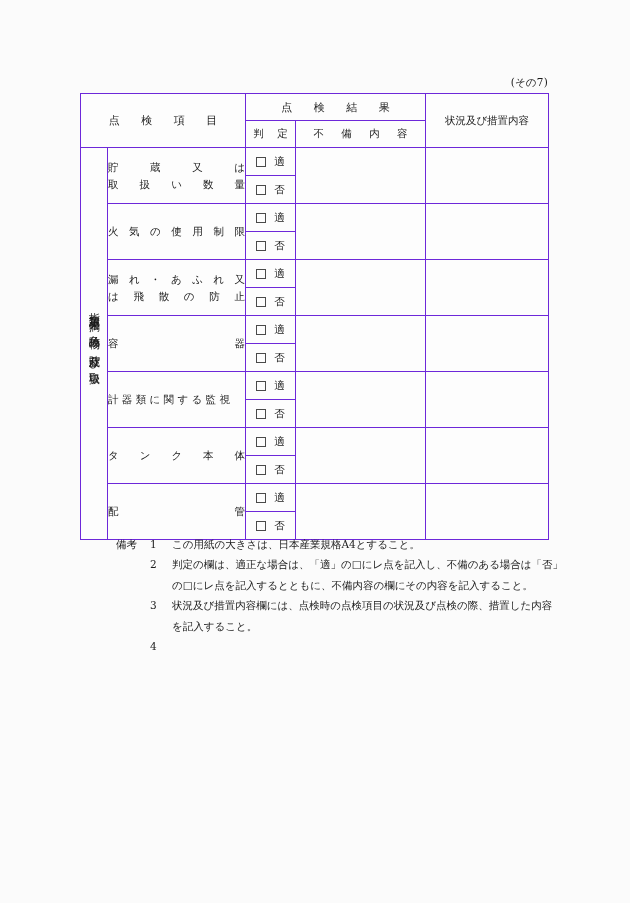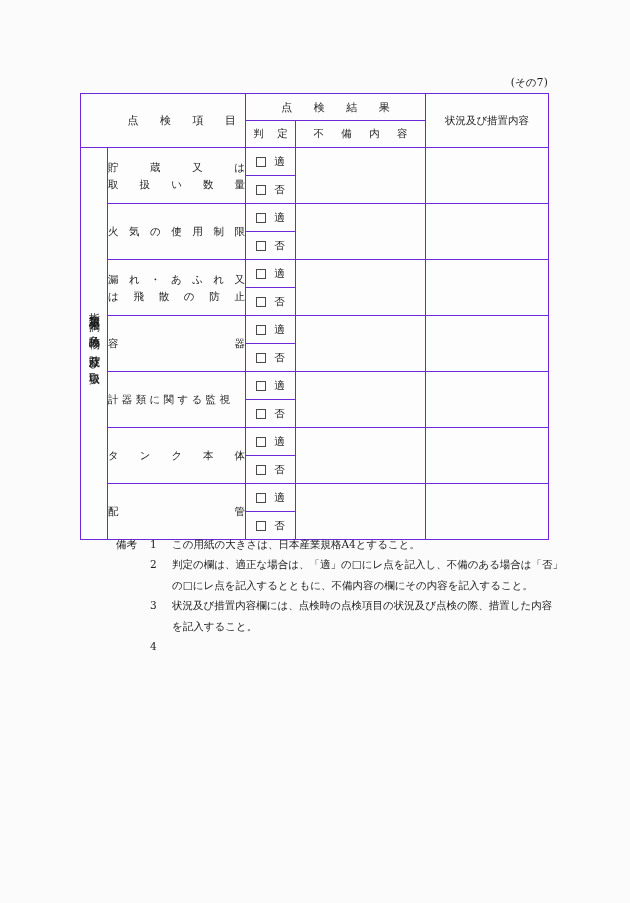--- a/index.html
+++ b/index.html
@@ -47,21 +47,21 @@
   table.inspection-table th {
     border: 1px solid #6d28d9;
     font-weight: normal;
     padding: 0;
     vertical-align: middle;
     font-size: 10.5px;
   }
 
   
   .th-item {
-    text-align: right;
+    text-align: center;
     height: 52px;
   }
   .th-item .spread {
     display: inline-block;
     letter-spacing: 9px;
     text-indent: 9px;
     font-size: 11px;
   }
   .th-result {
     text-align: center;

